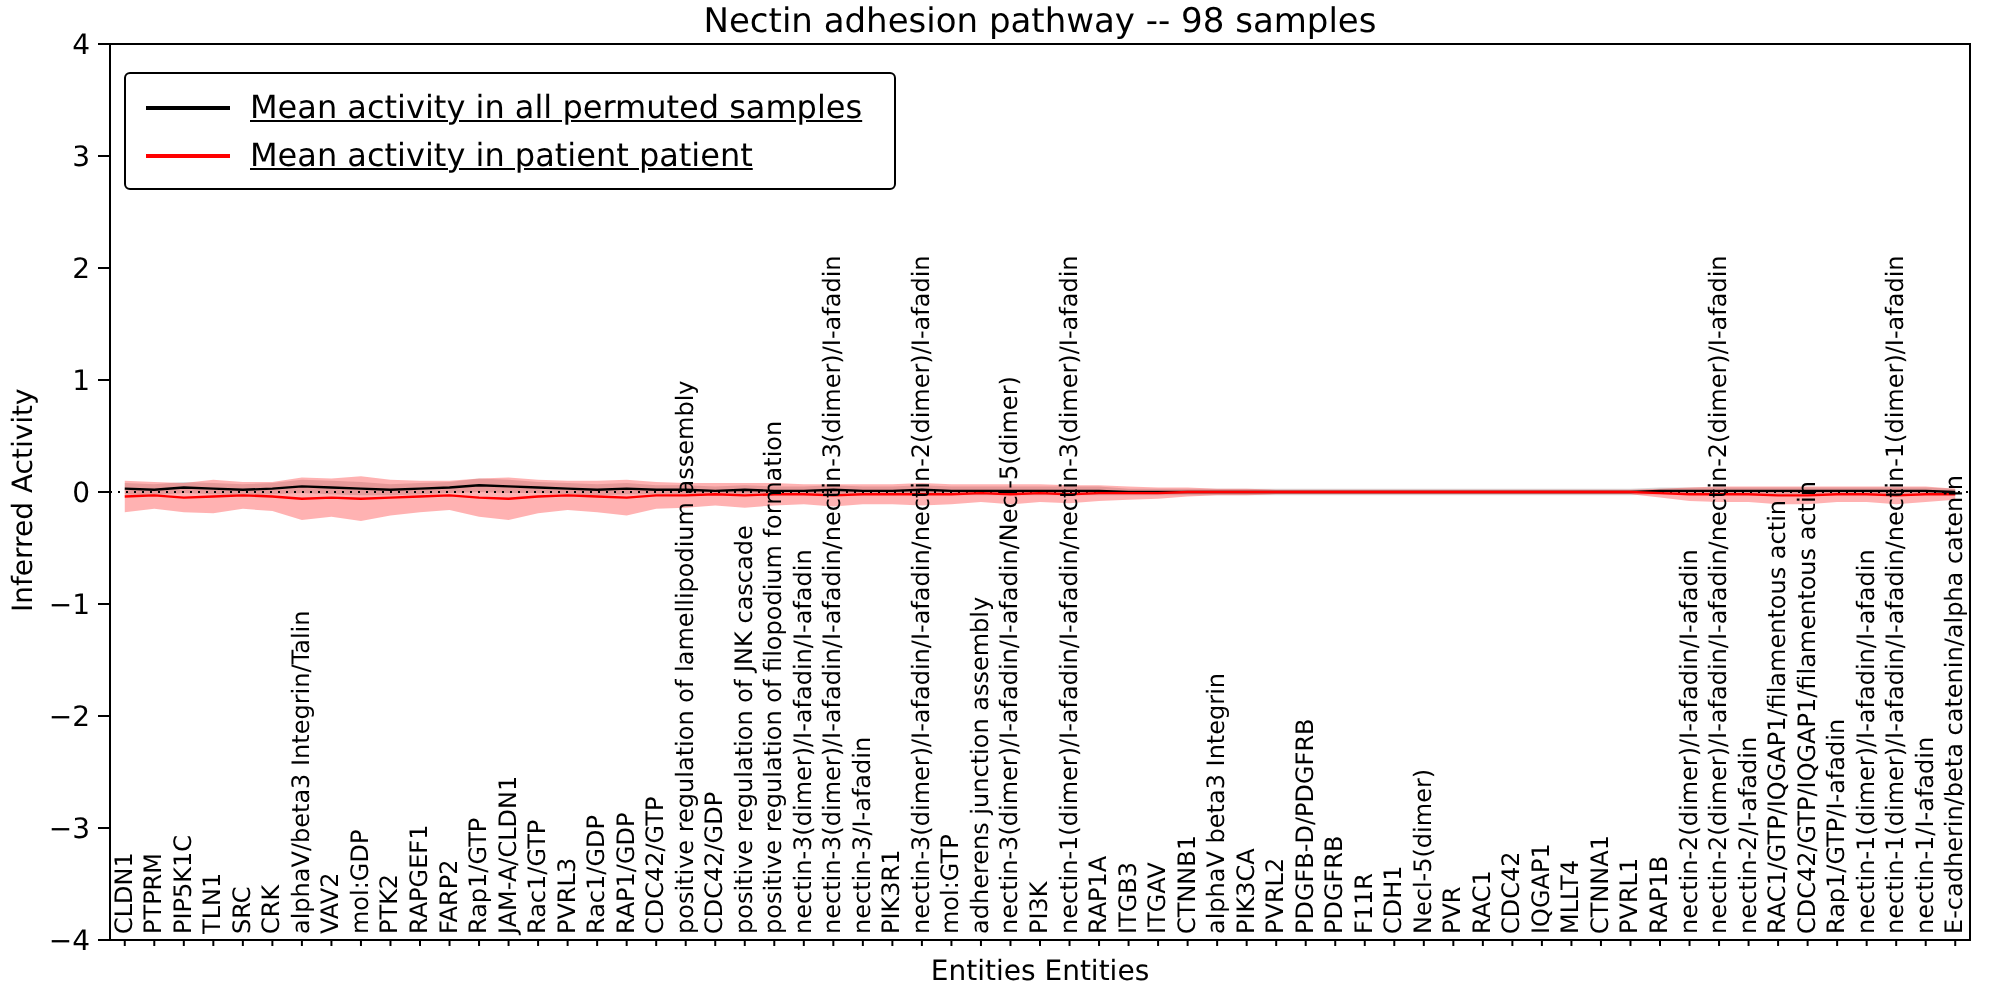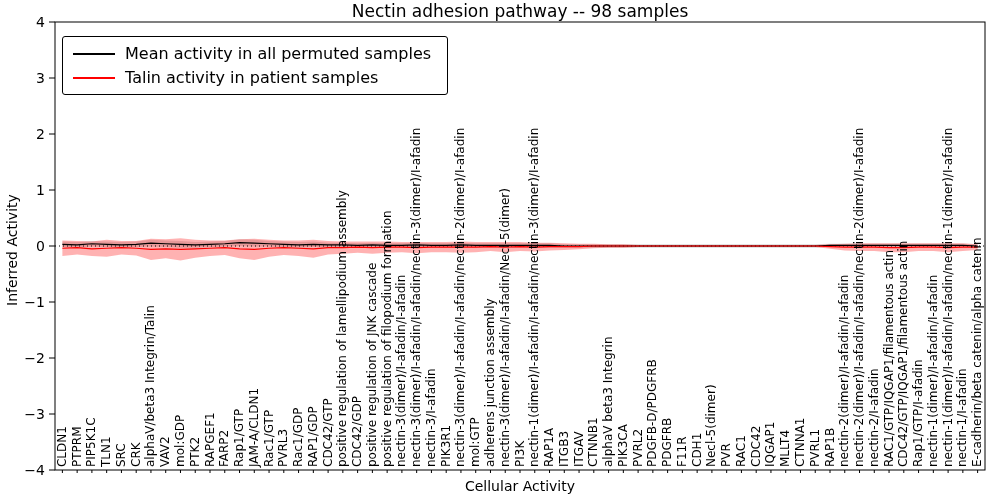--- a/index.html
+++ b/index.html
@@ -11,21 +11,21 @@
   .title{position:absolute;left:55px;width:930px;top:1px;text-align:center;font-size:17px;}
   .xlabel{position:absolute;left:55px;width:930px;top:478px;text-align:center;font-size:14px;}
   .ylabel{
     position:absolute;left:0;top:0;white-space:nowrap;font-size:14px;
     transform:translate(4px,306px) rotate(-90deg);transform-origin:0 0;
   }
   .legend{
     position:absolute;left:62px;top:36px;background:#ffffff;border:1px solid #000;
     border-radius:3px;padding:7px 16px 7px 10px;display:flex;flex-direction:column;gap:5px;z-index:5;
   }
-  .legend-row{display:flex;align-items:center;gap:10px;font-size:16px;white-space:nowrap;}
+  .legend-row{display:flex;align-items:center;gap:10px;font-size:16px;white-space:nowrap;text-decoration:underline;}
   .legend-line{display:inline-block;width:42px;height:0;border-top:2px solid #000;}
 </style>
 </head>
 <body>
 
 <div class="figure">
   <svg id="plot-svg" width="1000" height="500">
       <polygon points="62.38095238095238,241.51999999999998 77.14285714285714,242.08 91.9047619047619,240.96 106.66666666666666,241.51999999999998 121.42857142857143,242.08 136.1904761904762,241.51999999999998 150.95238095238096,239.84 165.71428571428572,240.4 180.47619047619048,240.96 195.23809523809524,242.08 210,241.51999999999998 224.76190476190476,240.96 239.52380952380952,239.28 254.28571428571428,239.84 269.04761904761904,240.96 283.8095238095238,241.51999999999998 298.57142857142856,242.08 313.3333333333333,241.51999999999998 328.0952380952381,242.64 342.85714285714283,242.64 357.6190476190476,243.20000000000002 372.3809523809524,242.64 387.14285714285717,243.20000000000002 401.9047619047619,243.20000000000002 416.6666666666667,242.64 431.42857142857144,243.20000000000002 446.1904761904762,243.20000000000002 460.95238095238096,242.64 475.7142857142857,243.20000000000002 490.4761904761905,243.20000000000002 505.23809523809524,243.20000000000002 520,243.20000000000002 534.7619047619048,243.20000000000002 549.5238095238095,243.20000000000002 564.2857142857142,244.32000000000002 579.047619047619,244.32000000000002 593.8095238095239,244.32000000000002 608.5714285714286,244.32000000000002 623.3333333333334,244.32000000000002 638.0952380952381,244.32000000000002 652.8571428571429,244.32000000000002 667.6190476190476,244.32000000000002 682.3809523809524,244.32000000000002 697.1428571428571,244.32000000000002 711.9047619047619,244.32000000000002 726.6666666666666,244.32000000000002 741.4285714285714,244.32000000000002 756.1904761904761,244.32000000000002 770.952380952381,244.32000000000002 785.7142857142857,244.32000000000002 800.4761904761905,244.32000000000002 815.2380952380952,244.32000000000002 830,243.76 844.7619047619048,243.76 859.5238095238095,243.76 874.2857142857143,243.76 889.047619047619,243.76 903.8095238095239,243.76 918.5714285714286,243.76 933.3333333333334,243.76 948.0952380952381,243.76 962.8571428571429,243.76 977.6190476190476,244.32000000000002 977.6190476190476,247.68 962.8571428571429,247.11999999999998 948.0952380952381,247.11999999999998 933.3333333333334,247.11999999999998 918.5714285714286,247.11999999999998 903.8095238095239,247.11999999999998 889.047619047619,247.11999999999998 874.2857142857143,247.11999999999998 859.5238095238095,247.11999999999998 844.7619047619048,247.11999999999998 830,247.11999999999998 815.2380952380952,247.68 800.4761904761905,247.68 785.7142857142857,247.68 770.952380952381,247.68 756.1904761904761,247.68 741.4285714285714,247.68 726.6666666666666,247.68 711.9047619047619,247.68 697.1428571428571,247.68 682.3809523809524,247.68 667.6190476190476,247.68 652.8571428571429,247.68 638.0952380952381,247.68 623.3333333333334,247.68 608.5714285714286,247.68 593.8095238095239,247.68 579.047619047619,247.68 564.2857142857142,247.68 549.5238095238095,247.68 534.7619047619048,247.68 520,247.68 505.23809523809524,247.68 490.4761904761905,247.68 475.7142857142857,247.68 460.95238095238096,247.11999999999998 446.1904761904762,247.68 431.42857142857144,247.68 416.6666666666667,247.11999999999998 401.9047619047619,247.68 387.14285714285717,247.68 372.3809523809524,247.11999999999998 357.6190476190476,247.68 342.85714285714283,247.11999999999998 328.0952380952381,247.11999999999998 313.3333333333333,247.11999999999998 298.57142857142856,247.68 283.8095238095238,247.11999999999998 269.04761904761904,246.56 254.28571428571428,246.56 239.52380952380952,246 224.76190476190476,246.56 210,247.11999999999998 195.23809523809524,247.68 180.47619047619048,247.68 165.71428571428572,247.11999999999998 150.95238095238096,246.56 136.1904761904762,247.11999999999998 121.42857142857143,247.68 106.66666666666666,247.11999999999998 91.9047619047619,246.56 77.14285714285714,247.68 62.38095238095238,247.11999999999998" fill="#999999" fill-opacity="0.35" stroke="none"></polygon>
       <polygon points="62.38095238095238,240.4 77.14285714285714,240.96 91.9047619047619,241.51999999999998 106.66666666666666,239.84 121.42857142857143,240.96 136.1904761904762,240.96 150.95238095238096,238.72 165.71428571428572,239.28 180.47619047619048,238.16 195.23809523809524,239.84 210,240.4 224.76190476190476,240.4 239.52380952380952,239.28 254.28571428571428,238.72 269.04761904761904,239.84 283.8095238095238,240.4 298.57142857142856,240.4 313.3333333333333,239.84 328.0952380952381,240.96 342.85714285714283,241.51999999999998 357.6190476190476,241.51999999999998 372.3809523809524,241.51999999999998 387.14285714285717,241.51999999999998 401.9047619047619,242.08 416.6666666666667,242.08 431.42857142857144,242.08 446.1904761904762,242.08 460.95238095238096,241.51999999999998 475.7142857142857,242.08 490.4761904761905,242.08 505.23809523809524,242.08 520,242.08 534.7619047619048,242.64 549.5238095238095,242.64 564.2857142857142,243.20000000000002 579.047619047619,243.76 593.8095238095239,243.76 608.5714285714286,244.32000000000002 623.3333333333334,244.32000000000002 638.0952380952381,244.88 652.8571428571429,244.88 667.6190476190476,244.88 682.3809523809524,244.88 697.1428571428571,244.88 711.9047619047619,244.88 726.6666666666666,244.88 741.4285714285714,244.88 756.1904761904761,244.88 770.952380952381,244.88 785.7142857142857,244.88 800.4761904761905,244.88 815.2380952380952,244.88 830,244.32000000000002 844.7619047619048,243.76 859.5238095238095,243.20000000000002 874.2857142857143,243.20000000000002 889.047619047619,243.20000000000002 903.8095238095239,243.20000000000002 918.5714285714286,243.20000000000002 933.3333333333334,243.20000000000002 948.0952380952381,243.20000000000002 962.8571428571429,243.20000000000002 977.6190476190476,244.32000000000002 977.6190476190476,249.92000000000002 962.8571428571429,251.04 948.0952380952381,252.16000000000003 933.3333333333334,251.04 918.5714285714286,251.04 903.8095238095239,252.16000000000003 889.047619047619,252.16000000000003 874.2857142857143,251.04 859.5238095238095,251.04 844.7619047619048,250.48000000000002 830,248.79999999999998 815.2380952380952,247.11999999999998 800.4761904761905,247.11999999999998 785.7142857142857,247.11999999999998 770.952380952381,247.11999999999998 756.1904761904761,247.11999999999998 741.4285714285714,247.11999999999998 726.6666666666666,247.11999999999998 711.9047619047619,247.11999999999998 697.1428571428571,247.11999999999998 682.3809523809524,247.11999999999998 667.6190476190476,247.11999999999998 652.8571428571429,247.11999999999998 638.0952380952381,247.11999999999998 623.3333333333334,247.68 608.5714285714286,247.68 593.8095238095239,248.24 579.047619047619,249.35999999999999 564.2857142857142,249.92000000000002 549.5238095238095,250.48000000000002 534.7619047619048,251.59999999999997 520,251.04 505.23809523809524,252.16000000000003 490.4761904761905,251.04 475.7142857142857,252.16000000000003 460.95238095238096,252.72 446.1904761904762,252.16000000000003 431.42857142857144,252.16000000000003 416.6666666666667,253.28 401.9047619047619,252.16000000000003 387.14285714285717,252.72 372.3809523809524,253.83999999999997 357.6190476190476,252.72 342.85714285714283,253.83999999999997 328.0952380952381,254.40000000000003 313.3333333333333,257.76 298.57142857142856,256.08 283.8095238095238,254.96 269.04761904761904,256.64 254.28571428571428,260 239.52380952380952,258.32 224.76190476190476,254.96 210,256.08 195.23809523809524,257.76 180.47619047619048,260.56 165.71428571428572,258.32 150.95238095238096,260 136.1904761904762,255.51999999999998 121.42857142857143,254.40000000000003 106.66666666666666,256.64 91.9047619047619,256.08 77.14285714285714,254.40000000000003 62.38095238095238,256.08" fill="#ff0000" fill-opacity="0.3" stroke="none"></polygon>
       <line x1="55" y1="246" x2="985" y2="246" stroke="#000" stroke-width="1" stroke-dasharray="1,3"></line>
@@ -173,25 +173,25 @@
       <line x1="948.0952380952381" y1="470" x2="948.0952380952381" y2="473" stroke="#000" stroke-width="1"></line>
       <text x="951.5952380952381" y="467" font-size="12" fill="#000" text-anchor="start" transform="rotate(-90 951.5952380952381 467)">nectin-1(dimer)/I-afadin/I-afadin/nectin-1(dimer)/I-afadin</text>
       <line x1="962.8571428571429" y1="470" x2="962.8571428571429" y2="473" stroke="#000" stroke-width="1"></line>
       <text x="966.3571428571429" y="467" font-size="12" fill="#000" text-anchor="start" transform="rotate(-90 966.3571428571429 467)">nectin-1/I-afadin</text>
       <line x1="977.6190476190476" y1="470" x2="977.6190476190476" y2="473" stroke="#000" stroke-width="1"></line>
       <text x="981.1190476190476" y="467" font-size="12" fill="#000" text-anchor="start" transform="rotate(-90 981.1190476190476 467)">E-cadherin/beta catenin/alpha catenin</text>
     </svg>
 
   <div class="title">Nectin adhesion pathway -- 98 samples</div>
   <div class="ylabel">Inferred Activity</div>
-  <div class="xlabel">Cellular Activity</div>
+  <div class="xlabel">Entities Entities</div>
 
   <div class="legend">
     <div class="legend-row">
       <span class="legend-line" style="border-top-color: rgb(0, 0, 0);"></span>
       <span class="legend-label">Mean activity in all permuted samples</span>
     </div>
     <div class="legend-row">
       <span class="legend-line" style="border-top-color: rgb(255, 0, 0);"></span>
-      <span class="legend-label">Talin activity in patient samples</span>
+      <span class="legend-label">Mean activity in patient patient</span>
     </div>
   </div>
 </div>
 
 </body></html>

